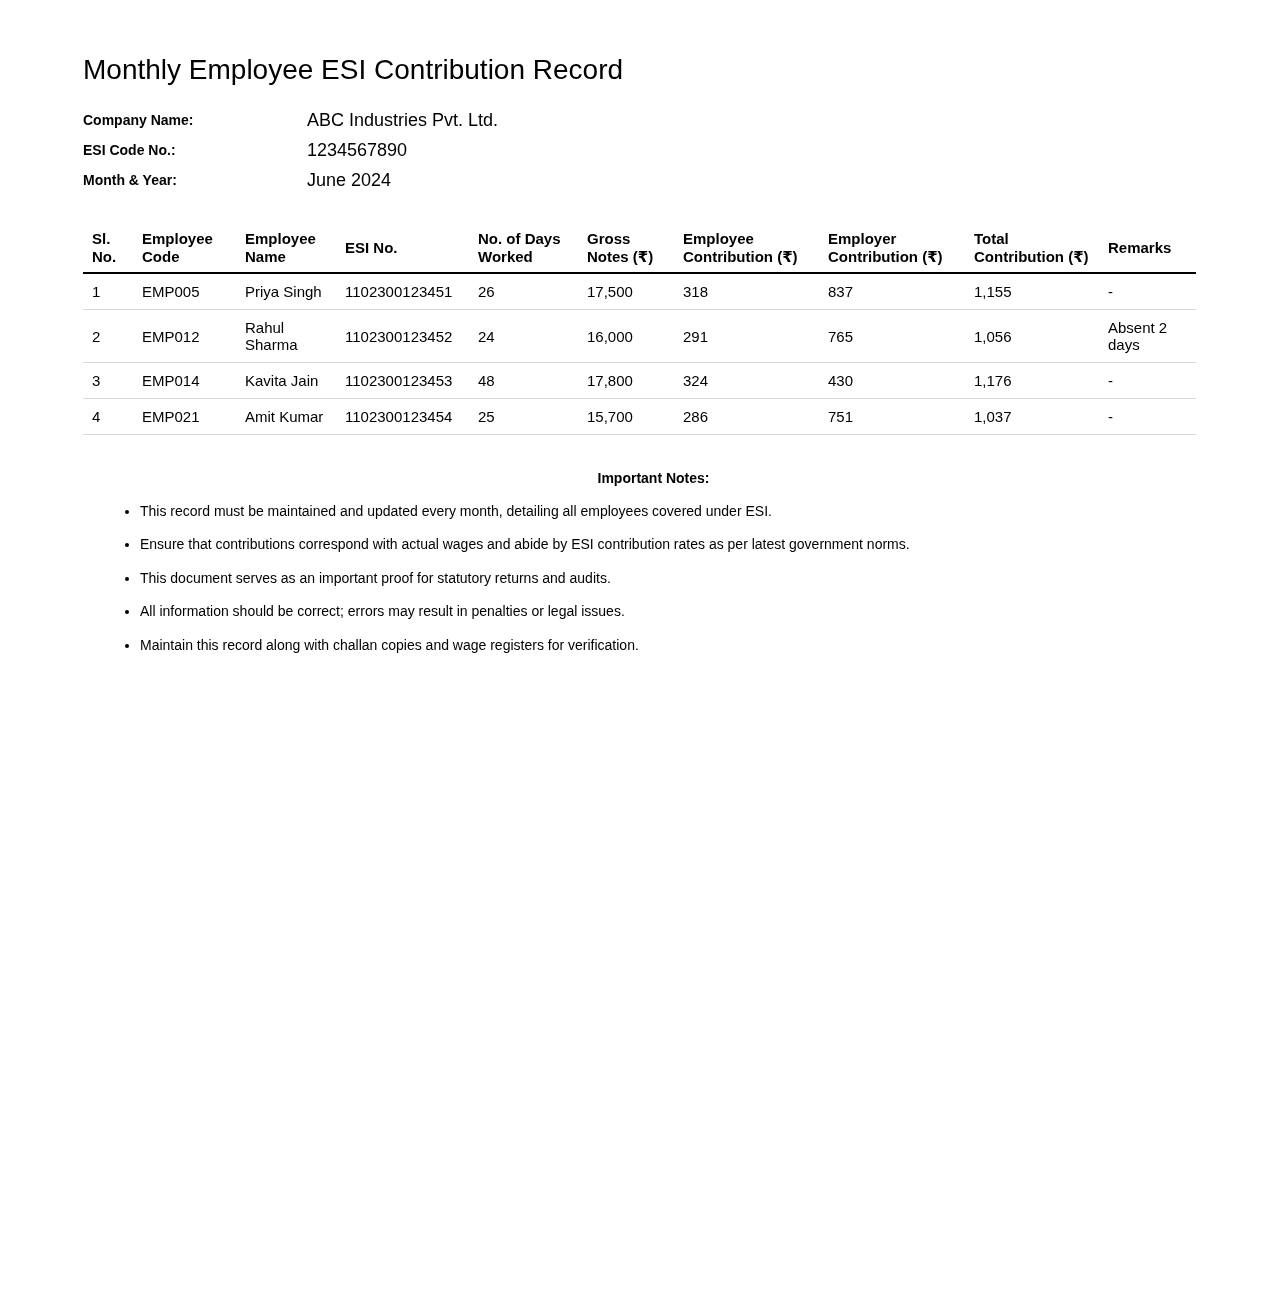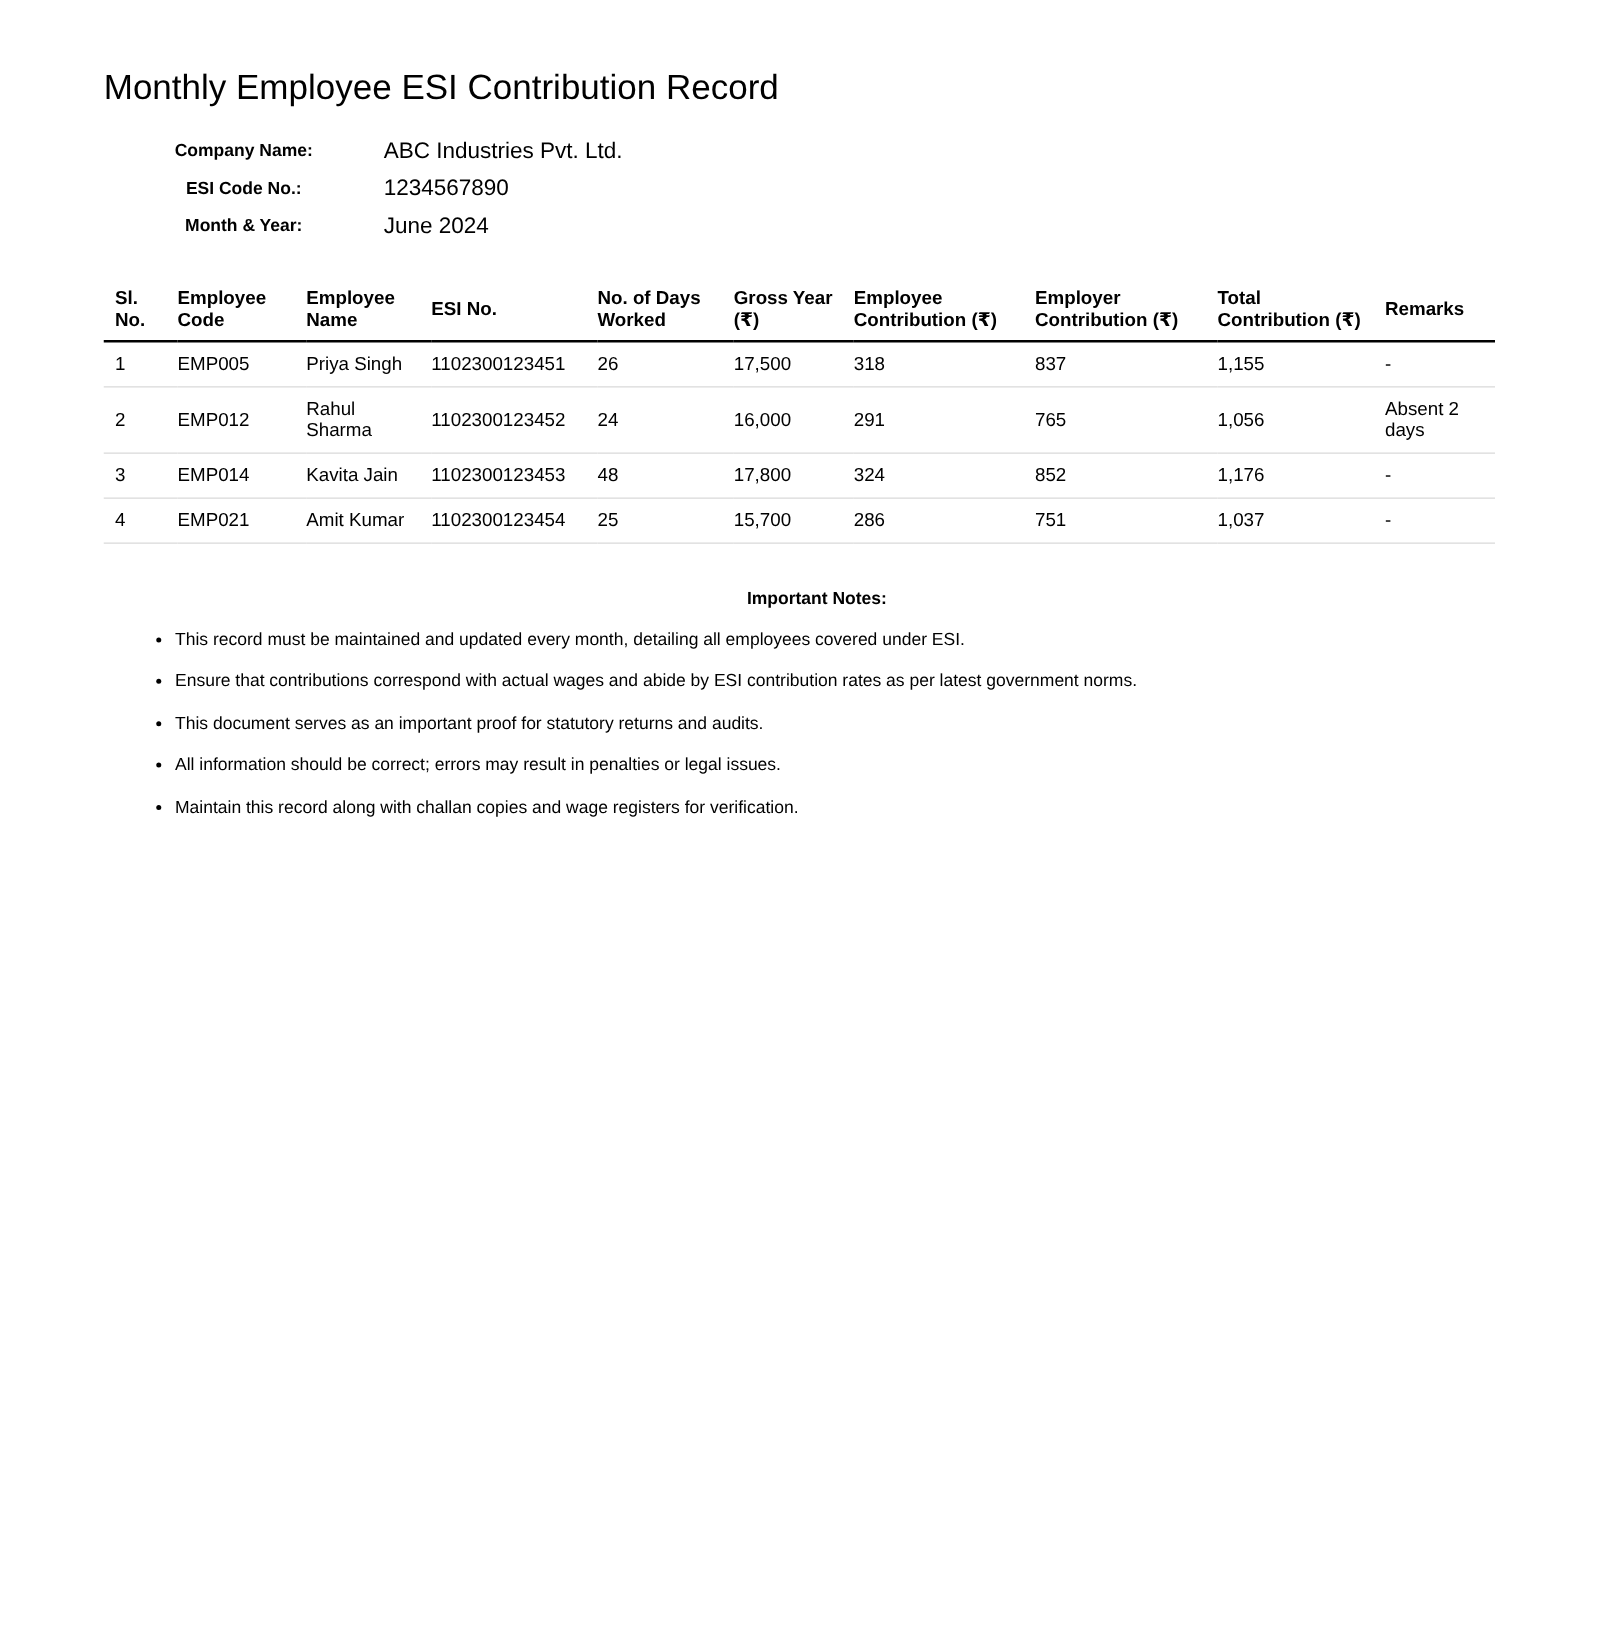--- a/index.html
+++ b/index.html
@@ -29,21 +29,20 @@
   .meta-row {
     display: flex;
     line-height: 18px;
     margin-bottom: 12px;
   }
   .meta-label {
     width: 224px;
     flex: 0 0 224px;
     font-size: 14px;
     font-weight: 700;
-    text-align: center;
   }
   .meta-value {
     font-size: 18px;
     font-weight: 400;
   }
   table.esi-table {
     margin-top: 35px;
     border-collapse: collapse;
     table-layout: fixed;
     width: 1113px;
@@ -117,21 +116,21 @@
     </div>
 
   <table class="esi-table">
     <thead>
       <tr>
           <th class="col-0">Sl. No.</th>
           <th class="col-1">Employee Code</th>
           <th class="col-2">Employee Name</th>
           <th class="col-3">ESI No.</th>
           <th class="col-4">No. of Days Worked</th>
-          <th class="col-5">Gross Year (₹)</th>
+          <th class="col-5">Gross Notes (₹)</th>
           <th class="col-6">Employee Contribution (₹)</th>
           <th class="col-7">Employer Contribution (₹)</th>
           <th class="col-8">Total Contribution (₹)</th>
           <th class="col-9">Remarks</th>
         </tr>
     </thead>
     <tbody>
         <tr>
           <td class="col-0">1</td>
           <td class="col-1">EMP005</td>
@@ -157,21 +156,21 @@
           <td class="col-9">Absent 2 days</td>
         </tr>
         <tr>
           <td class="col-0">3</td>
           <td class="col-1">EMP014</td>
           <td class="col-2">Kavita Jain</td>
           <td class="col-3">1102300123453</td>
           <td class="col-4">48</td>
           <td class="col-5">17,800</td>
           <td class="col-6">324</td>
-          <td class="col-7">852</td>
+          <td class="col-7">430</td>
           <td class="col-8">1,176</td>
           <td class="col-9">-</td>
         </tr>
         <tr>
           <td class="col-0">4</td>
           <td class="col-1">EMP021</td>
           <td class="col-2">Amit Kumar</td>
           <td class="col-3">1102300123454</td>
           <td class="col-4">25</td>
           <td class="col-5">15,700</td>

